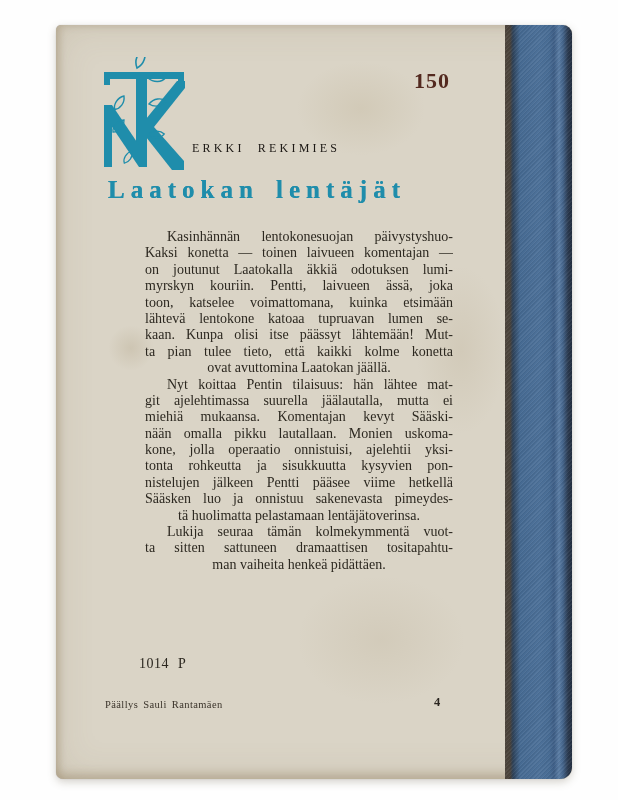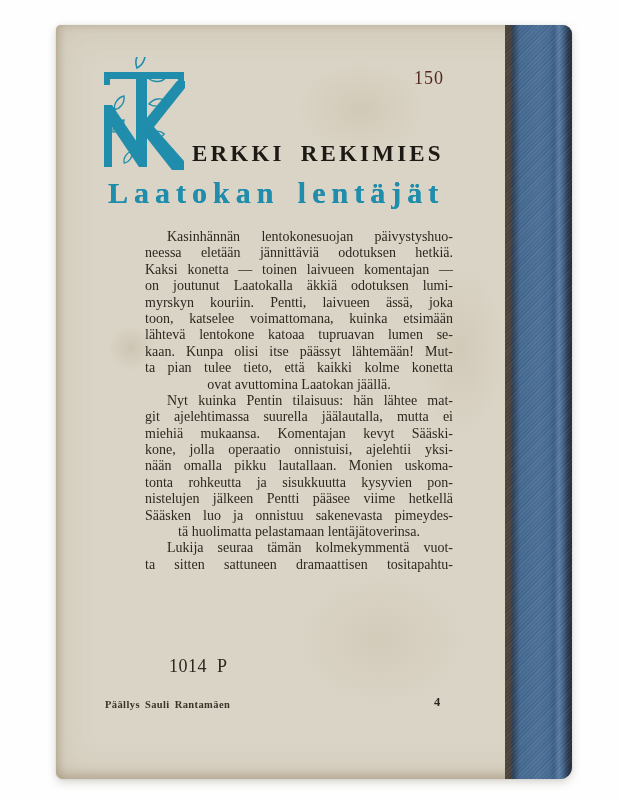--- a/index.html
+++ b/index.html
@@ -38,57 +38,57 @@
   }
 
   .stain{position:absolute;pointer-events:none;}
   .stain.s1{left:240px;top:36px;width:130px;height:95px;background:radial-gradient(ellipse at center,rgba(160,140,95,0.14),rgba(160,140,95,0) 70%);}
   .stain.s2{left:360px;top:240px;width:90px;height:170px;background:radial-gradient(ellipse at center,rgba(150,130,90,0.12),rgba(150,130,90,0) 70%);}
   .stain.s3{left:52px;top:300px;width:46px;height:46px;background:radial-gradient(ellipse at center,rgba(140,120,80,0.16),rgba(140,120,80,0) 70%);}
   .stain.s4{left:240px;top:550px;width:170px;height:130px;background:radial-gradient(ellipse at center,rgba(150,130,90,0.11),rgba(150,130,90,0) 70%);}
 
   .series-number{
     position:absolute;left:358px;top:43px;width:52px;
-    font-size:18px;font-weight:normal;letter-spacing:1px;
+    font-size:22px;font-weight:bold;letter-spacing:1px;
     color:var(--series-red);
   }
 
   .logo{position:absolute;left:42px;top:32px;}
 
   .author{
     position:absolute;left:136px;top:116px;
-    font-size:23px;font-weight:bold;color:#1d1915;
+    font-size:12px;font-weight:normal;color:#1d1915;
     letter-spacing:3.2px;word-spacing:7px;white-space:nowrap;
   }
 
   .title{
     position:absolute;left:52px;top:151px;
-    font-size:30px;font-weight:bold;color:var(--teal);
+    font-size:25px;font-weight:bold;color:var(--teal);
     letter-spacing:6px;word-spacing:5px;white-space:nowrap;
     text-shadow:0 0 0.4px var(--teal);
   }
 
   .blurb{
     position:absolute;left:89px;top:204px;width:308px;
     font-size:14px;line-height:16.4px;color:var(--ink);
   }
   .bline{text-align:justify;height:16.4px;overflow:hidden;}
   .bline::after{content:"";display:inline-block;width:100%;height:0;}
   .bline.first{text-indent:22px;}
   .bline.last{text-align:center;}
   .bline.last::after{content:none;}
 
   .print-code{
     position:absolute;left:83px;top:631px;
-    font-size:18px;color:var(--ink);letter-spacing:0.5px;word-spacing:5px;margin-left:30px;
+    font-size:14px;color:var(--ink);letter-spacing:0.5px;word-spacing:5px;
   }
 
   .credit{
     position:absolute;left:49px;top:674px;
-    font-size:10.5px;font-weight:bold;color:#3a332a;letter-spacing:0.4px;word-spacing:2px;
+    font-size:10.5px;font-weight:normal;color:#3a332a;letter-spacing:0.4px;word-spacing:2px;
   }
   .page-number{
     position:absolute;left:378px;top:670px;
     font-size:12.5px;font-weight:bold;color:#2a251f;
   }
 </style>
 </head>
 <body>
 
 <div class="stage">
@@ -127,40 +127,40 @@
         <path transform="translate(34,94) rotate(150) scale(0.75)" d="M0,0 C3,-8 11,-11 17,-9 C16,-3 8,2 0,0 Z"></path>
       </g>
     </svg>
 
     <div class="author">ERKKI REKIMIES</div>
 
     <div class="title">Laatokan lentäjät</div>
 
     <div class="blurb">
         <div class="bline first">Kasinhännän lentokonesuojan päivystyshuo-</div>
-        <div class="bline">neessa eletään jännittäviä odotuksen hetkiä.</div>
         <div class="bline">Kaksi konetta — toinen laivueen komentajan —</div>
         <div class="bline">on joutunut Laatokalla äkkiä odotuksen lumi-</div>
         <div class="bline">myrskyn kouriin. Pentti, laivueen ässä, joka</div>
         <div class="bline">toon, katselee voimattomana, kuinka etsimään</div>
         <div class="bline">lähtevä lentokone katoaa tupruavan lumen se-</div>
         <div class="bline">kaan. Kunpa olisi itse päässyt lähtemään! Mut-</div>
         <div class="bline">ta pian tulee tieto, että kaikki kolme konetta</div>
         <div class="bline last">ovat avuttomina Laatokan jäällä.</div>
-        <div class="bline first">Nyt kuinka Pentin tilaisuus: hän lähtee mat-</div>
+        <div class="bline first">Nyt koittaa Pentin tilaisuus: hän lähtee mat-</div>
         <div class="bline">git ajelehtimassa suurella jäälautalla, mutta ei</div>
         <div class="bline">miehiä mukaansa. Komentajan kevyt Sääski-</div>
+        <div class="bline">nään omalla pikku lautallaan. Monien uskoma-</div>
         <div class="bline">kone, jolla operaatio onnistuisi, ajelehtii yksi-</div>
-        <div class="bline">nään omalla pikku lautallaan. Monien uskoma-</div>
         <div class="bline">tonta rohkeutta ja sisukkuutta kysyvien pon-</div>
         <div class="bline">nistelujen jälkeen Pentti pääsee viime hetkellä</div>
         <div class="bline">Sääsken luo ja onnistuu sakenevasta pimeydes-</div>
         <div class="bline last">tä huolimatta pelastamaan lentäjätoverinsa.</div>
         <div class="bline first">Lukija seuraa tämän kolmekymmentä vuot-</div>
         <div class="bline">ta sitten sattuneen dramaattisen tositapahtu-</div>
+        <div class="bline last">man vaiheita henkeä pidättäen.</div>
       </div>
 
     <div class="print-code">1014 P</div>
 
     <div class="credit">Päällys Sauli Rantamäen</div>
 
     <div class="page-number">4</div>
 
     <div class="spine"></div>
   </div>

